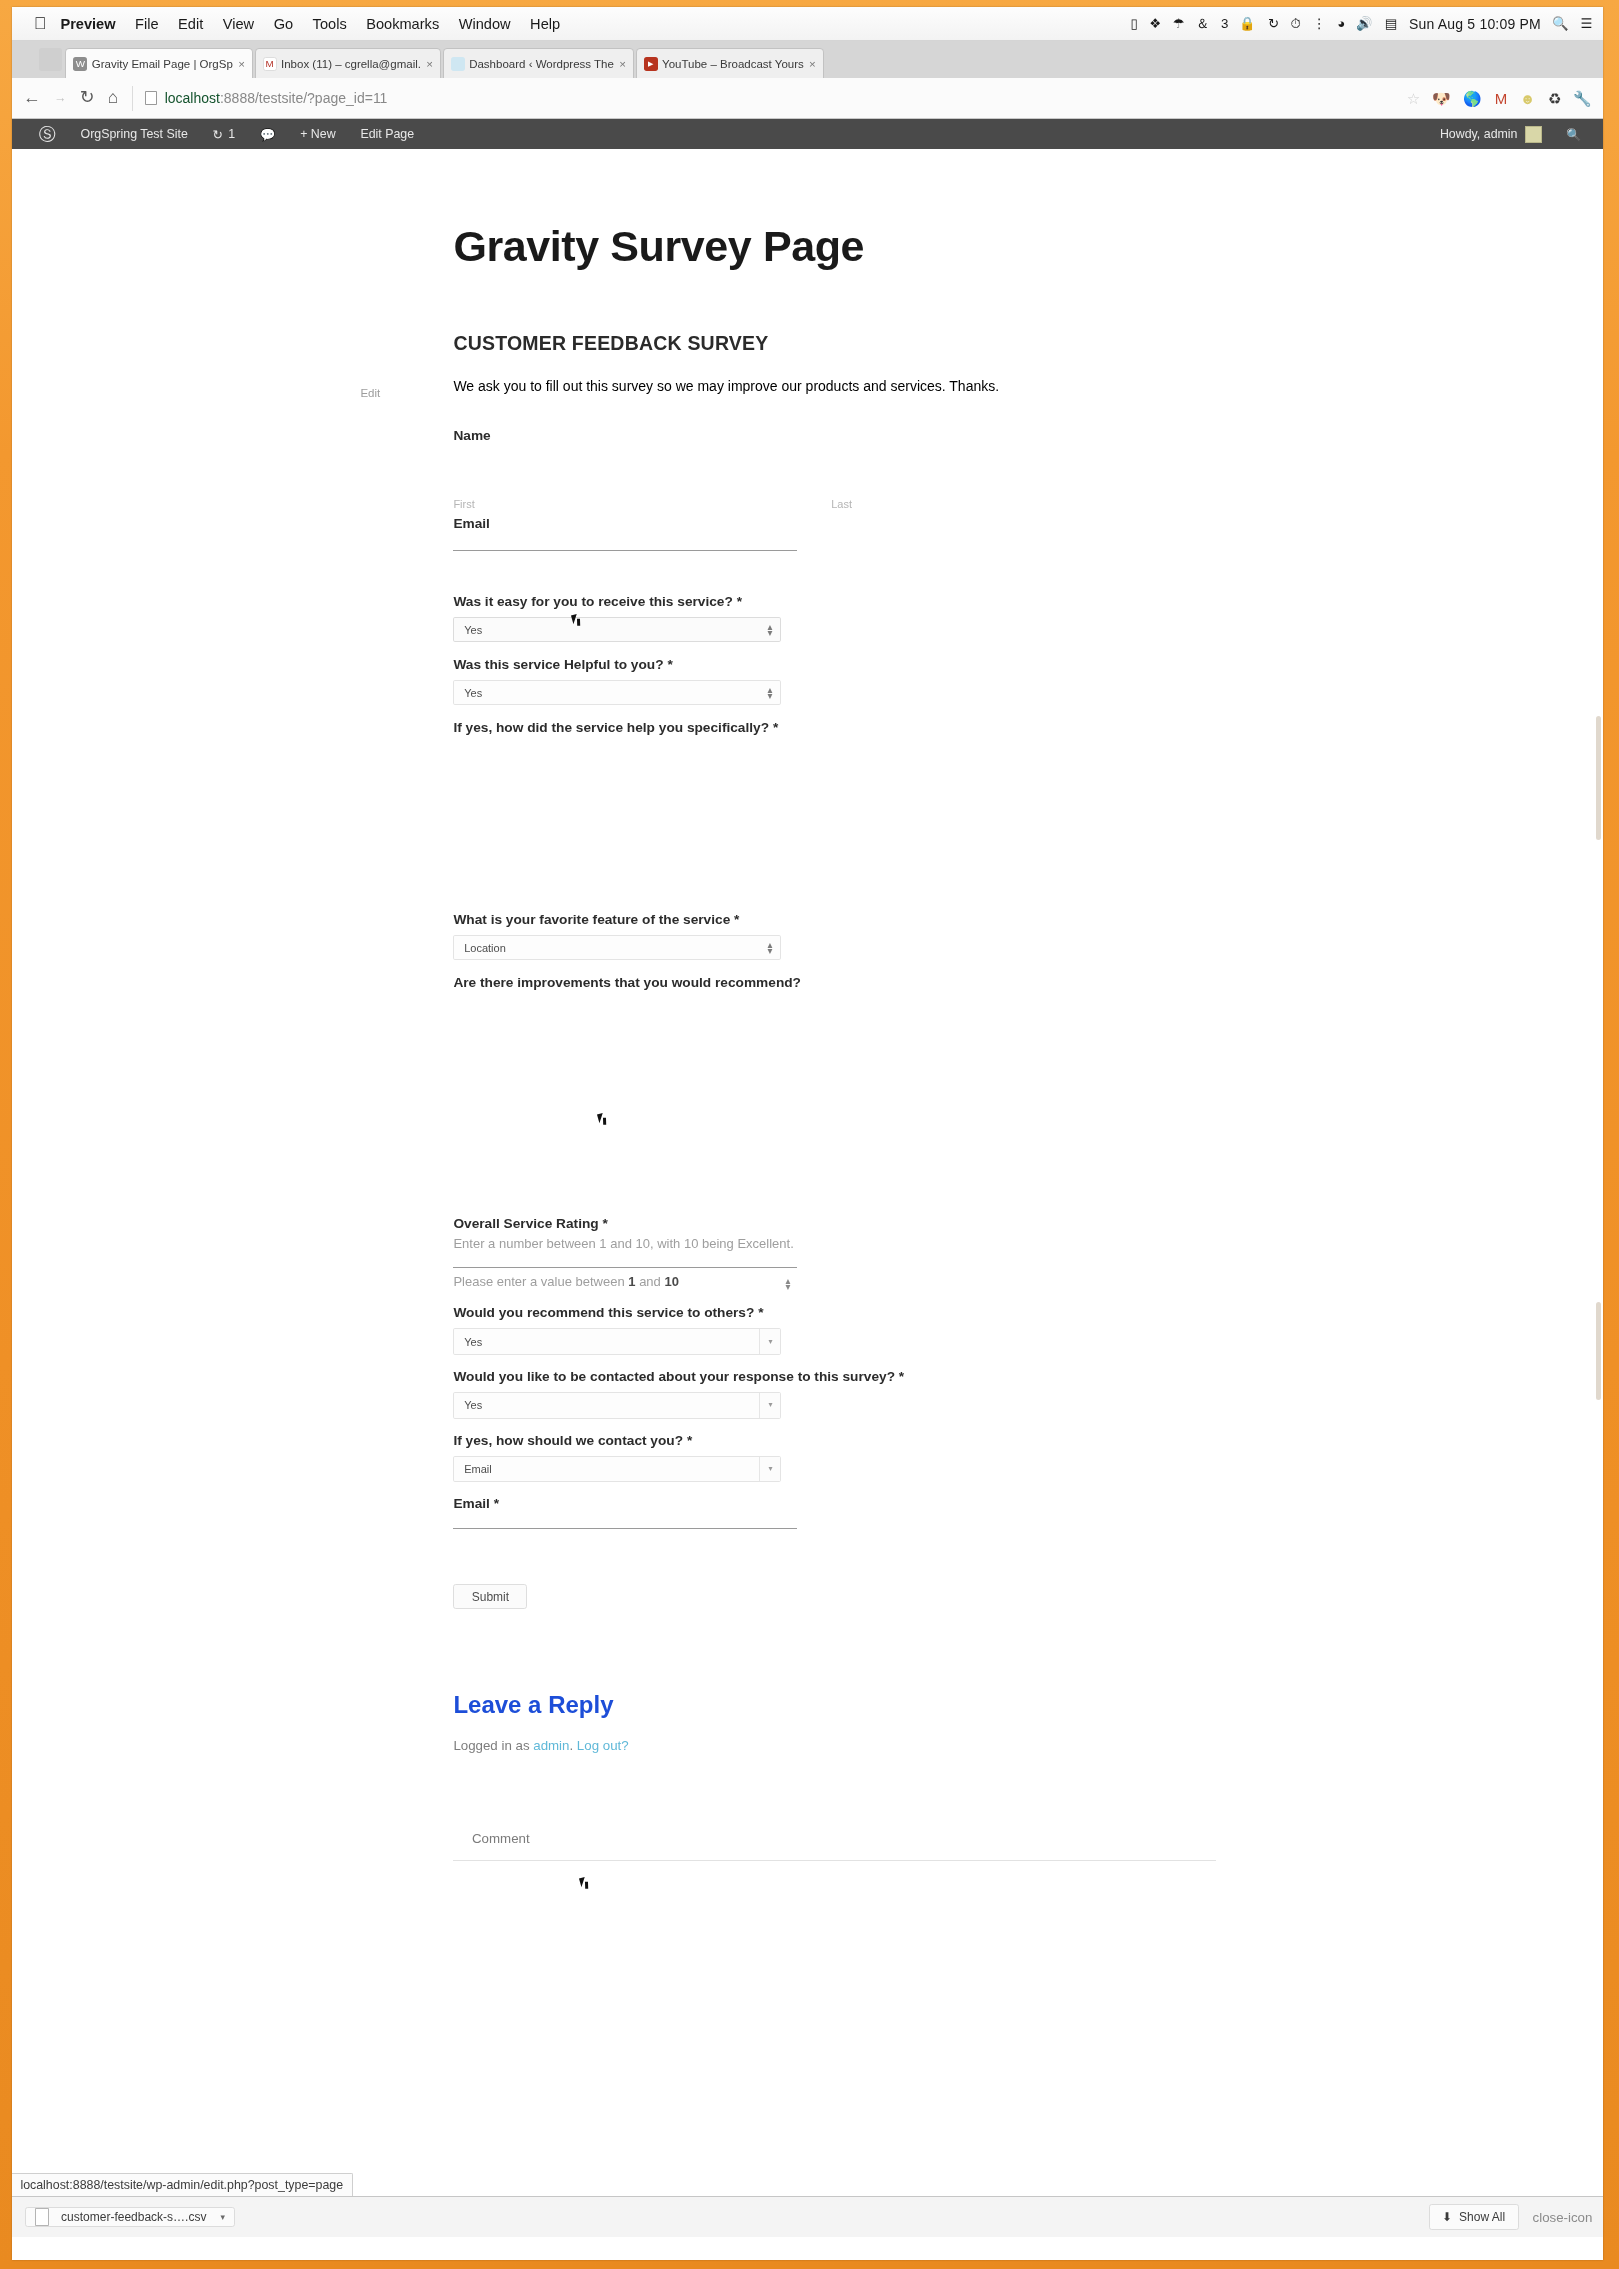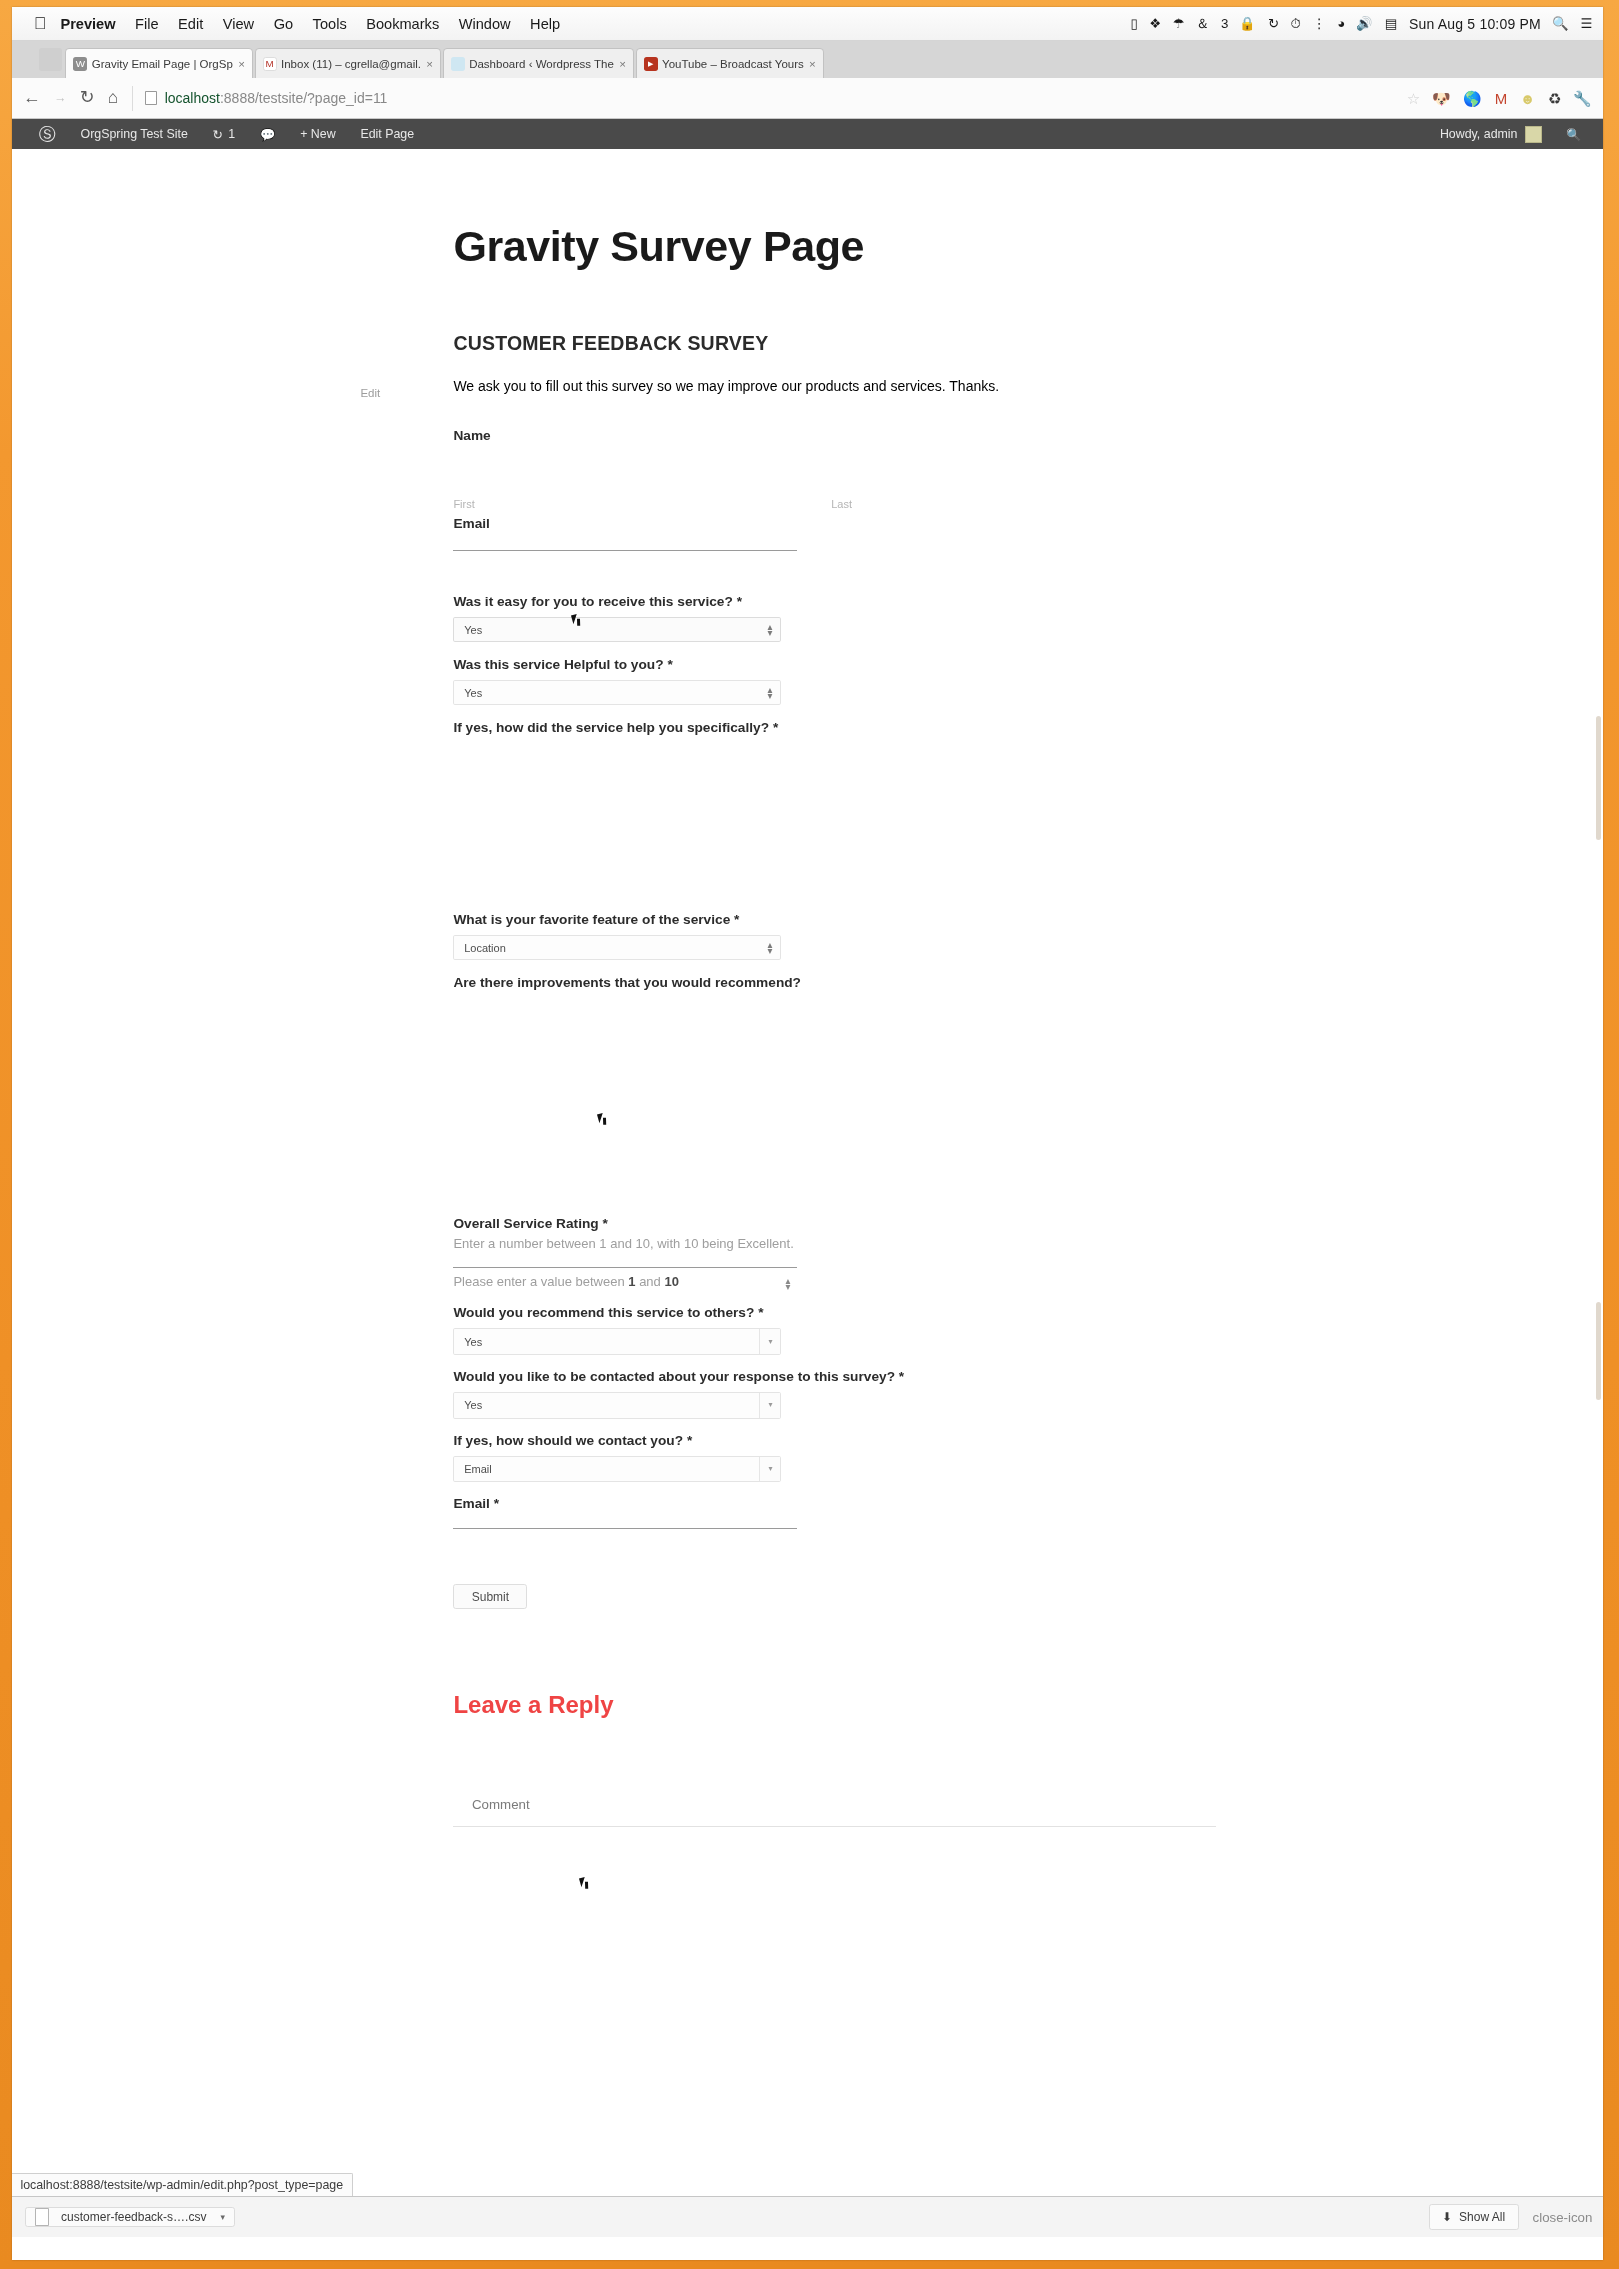--- a/index.html
+++ b/index.html
@@ -255,21 +255,21 @@
   .submit-btn {
     display: inline-flex; align-items: center; justify-content: center;
     min-width: 74px; height: 25px;
     background: #fbfbfb; border: 0.9px solid #dedede;
     border-radius: 2.7px;
     font-size: 12px; color: #4e4e4e;
     padding: 0 12.4px;
   }
 
   .comments-area { margin-left: 441px; padding-top: 82px; width: 798px; }
-  .reply-title { font-size: 24px; font-weight: bold; color: #ef4444; }
+  .reply-title { font-size: 24px; font-weight: bold; color: #1d4ed8; }
   .logged-in-as { font-size: 13.3px; color: #7d7d7d; padding-top: 18.6px; }
   .logged-in-as a { color: #5fb8d8; text-decoration: none; }
   .comment-label {
     font-size: 13.3px; color: #7b7b7b;
     margin-left: 18.6px; padding-top: 78px;
   }
   .comment-field-line {
     height: 0.9px; background: #e2e2e2; width: 763px;
     margin-top: 14px;
   }
@@ -594,20 +594,23 @@
             <div class="text-underline wide" style="margin-top:17px;"></div>
           </div>
 
           <div class="submit-wrap">
             <span class="submit-btn">Submit</span>
           </div>
         </div>
 
         <div class="comments-area">
           <div class="reply-title">Leave a Reply</div>
+          <div class="logged-in-as">
+            <span>Logged in as </span><a href="#">admin</a><span>. </span><a href="#">Log out?</a>
+          </div>
           <div class="comment-label">Comment</div>
           <div class="comment-field-line"></div>
         </div>
       </div>
 
       <div class="cursor" style="left:560px; top:465px;"></div>
       <div class="cursor" style="left:586px; top:964px;"></div>
       <div class="cursor" style="left:568px; top:1728px;"></div>
 
       <div id="page-scrollbar">

